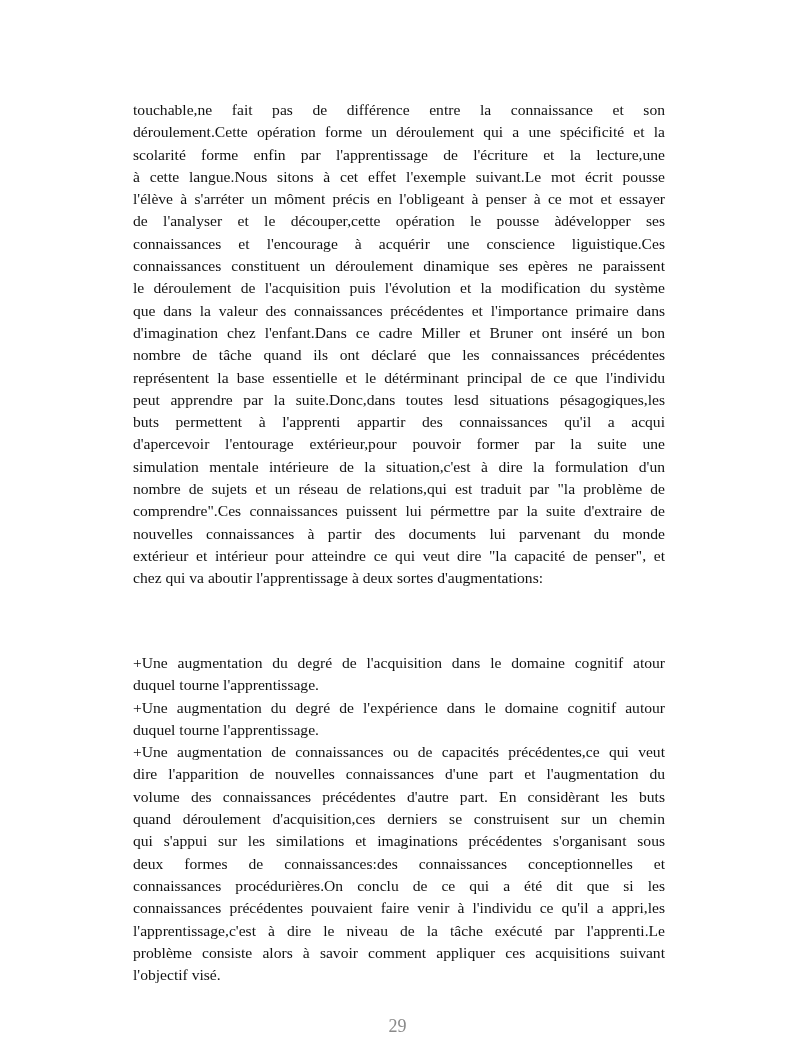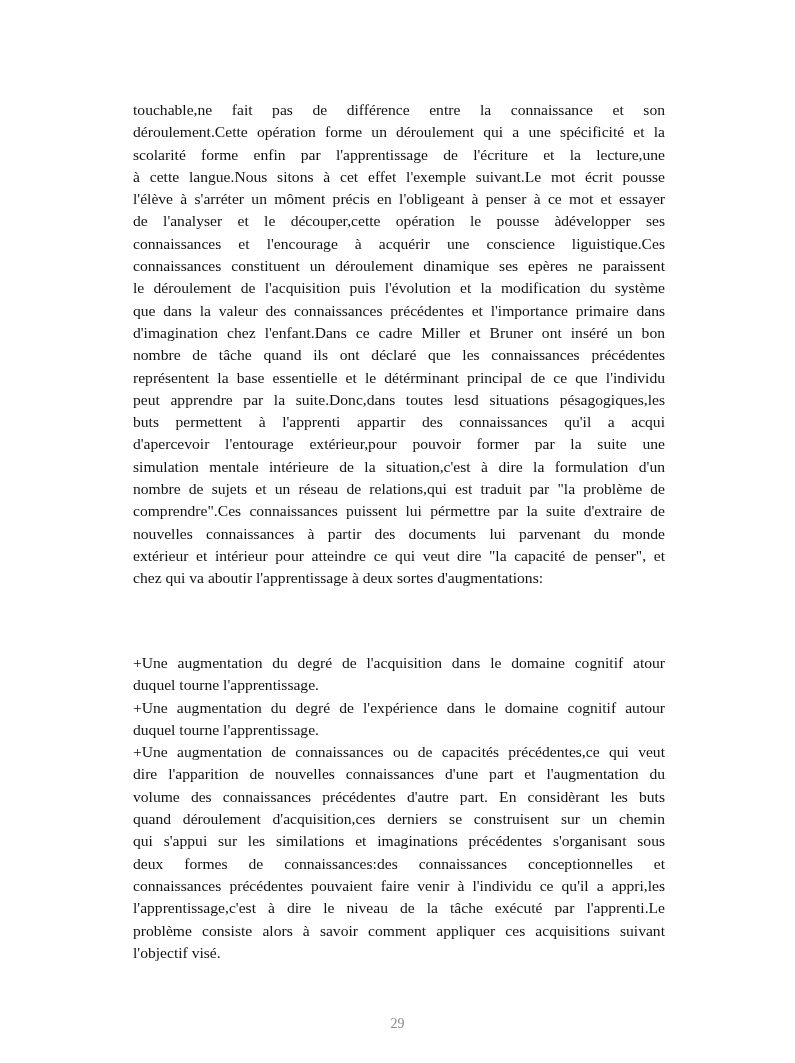--- a/index.html
+++ b/index.html
@@ -23,21 +23,21 @@
   }
   .line.last { text-align-last: left; }
   .p1 { top: 99px; }
   .p2 { top: 652px; }
   .page-number {
     position: absolute;
     left: 0; width: 795px;
     top: 1016px;
     text-align: center;
     font-family: "Liberation Serif", "DejaVu Serif", serif;
-    font-size: 14px;
+    font-size: 18px;
     color: #8a8a8a;
   }
 </style>
 </head>
 <body>
 
 <div class="page">
   <div class="text-block p1" id="para-0">
       <span class="line">touchable,ne fait pas de différence entre la connaissance et son</span>
       <span class="line">déroulement.Cette opération forme un déroulement qui a une spécificité et la</span>
@@ -66,19 +66,20 @@
       <span class="line">+Une augmentation du degré de l'acquisition dans le domaine cognitif atour</span>
       <span class="line last">duquel tourne l'apprentissage.</span>
       <span class="line">+Une augmentation du degré de l'expérience dans le domaine cognitif autour</span>
       <span class="line last">duquel tourne l'apprentissage.</span>
       <span class="line">+Une augmentation de connaissances ou de capacités précédentes,ce qui veut</span>
       <span class="line">dire l'apparition de nouvelles connaissances d'une part et l'augmentation du</span>
       <span class="line">volume des connaissances précédentes d'autre part. En considèrant les buts</span>
       <span class="line">quand déroulement d'acquisition,ces derniers se construisent sur un chemin</span>
       <span class="line">qui s'appui sur les similations et imaginations précédentes s'organisant sous</span>
       <span class="line">deux formes de connaissances:des connaissances conceptionnelles et</span>
+      <span class="line">connaissances procédurières.On conclu de ce qui a été dit que si les</span>
       <span class="line">connaissances précédentes pouvaient faire venir à l'individu ce qu'il a appri,les</span>
       <span class="line">l'apprentissage,c'est à dire le niveau de la tâche exécuté par l'apprenti.Le</span>
       <span class="line">problème consiste alors à savoir comment appliquer ces acquisitions suivant</span>
       <span class="line last">l'objectif visé.</span>
     </div>
   <div class="page-number">29</div>
 </div>
 
 </body></html>

